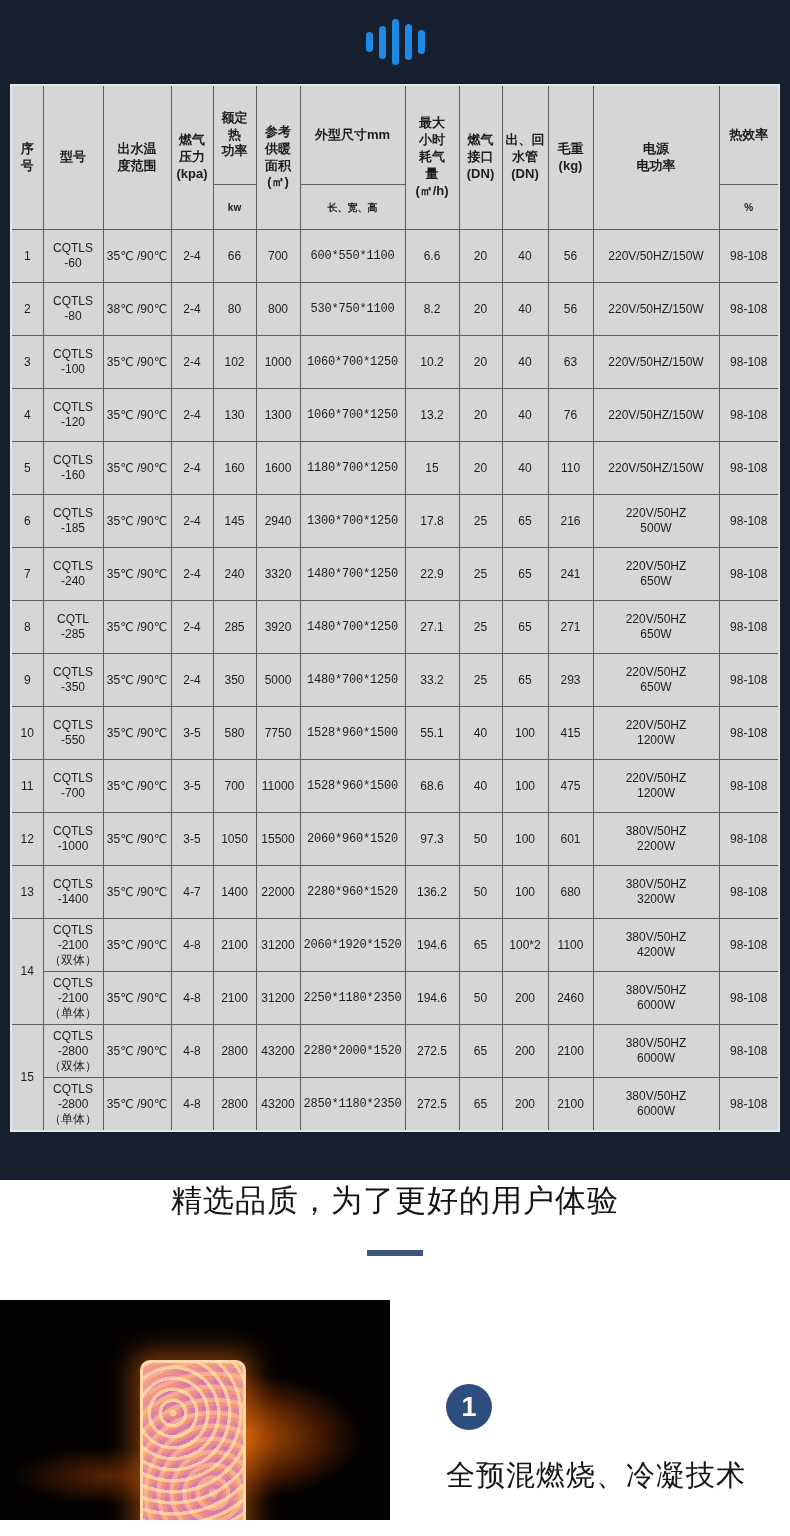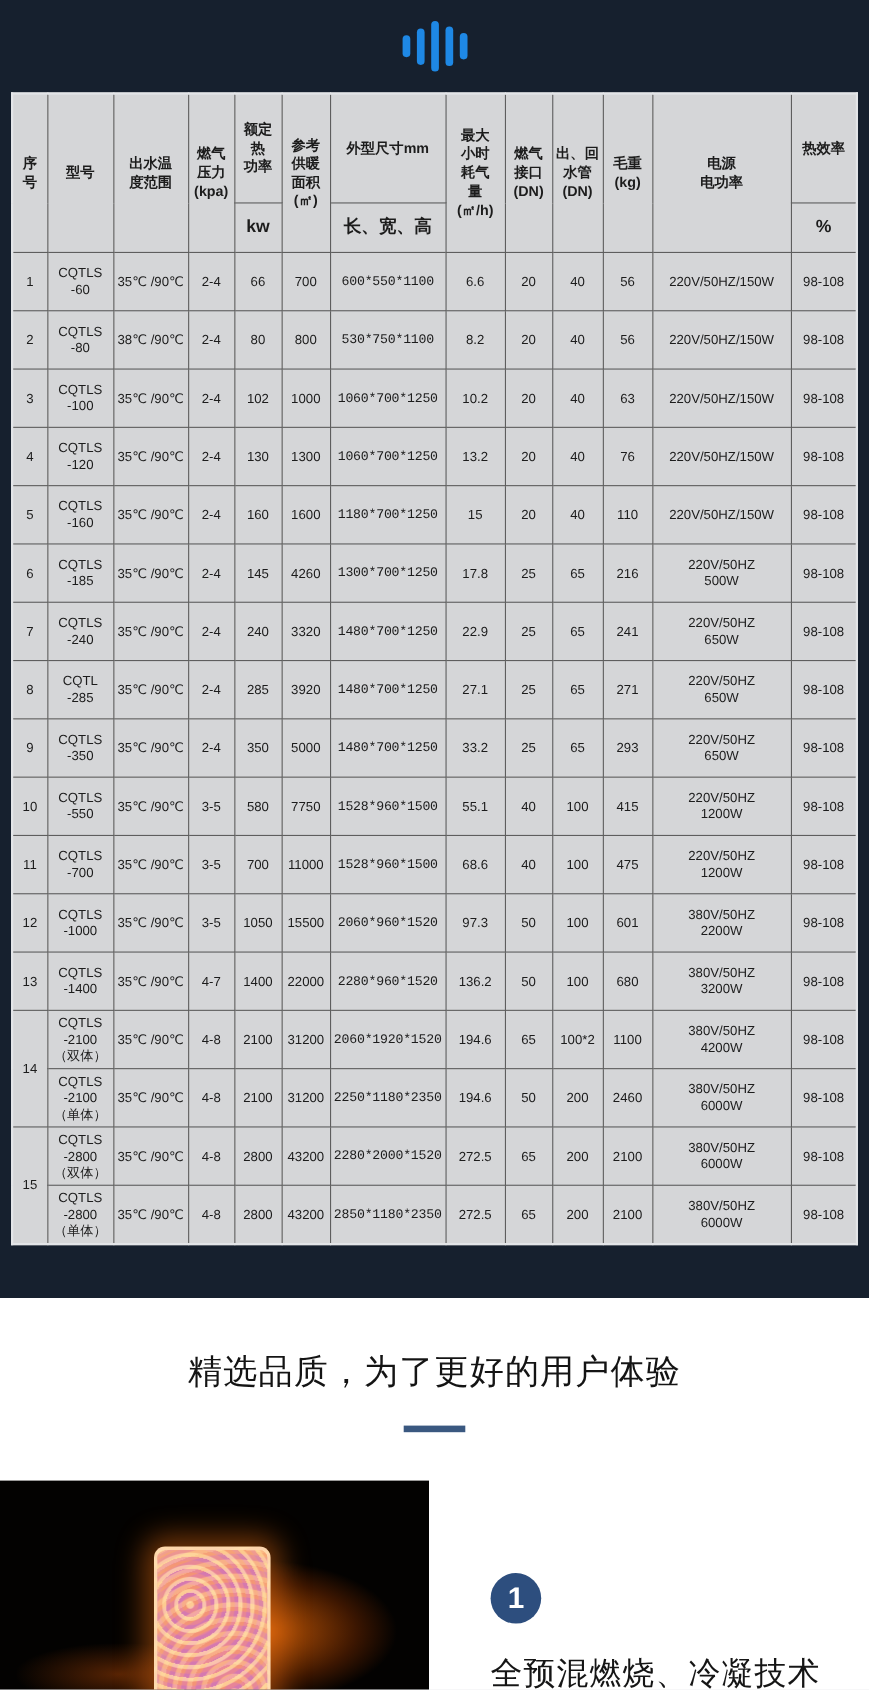--- a/index.html
+++ b/index.html
@@ -21,30 +21,30 @@
     width:764px;margin:0 auto;border-collapse:collapse;background:#d5d6d8;
     border:2px solid #e3e5e8;table-layout:fixed;
   }
   table.spec th,table.spec td{
     border:1px solid #5e5e5e;color:#1c1c1c;text-align:center;vertical-align:middle;
     padding:1px 2px;overflow:hidden;
   }
   table.spec th{font-weight:bold;font-size:13px;line-height:1.3;white-space:pre-line;}
   table.spec td{font-size:12px;line-height:1.25;}
   tr.hrow1 th{height:96px;}
-  tr.hrow2 th{height:42px;font-size:16px;}
+  tr.hrow2 th{height:42px;font-size:10px;}
   td.c-model,td.c-power{white-space:pre-line;}
   td.c-dims{font-size:11.5px;letter-spacing:-0.2px;font-family:Liberation Mono, monospace;}
   td.c-power{font-size:11.5px;}
   tbody td{height:50px;}
 
   
   .white-section{background:#ffffff;}
   .section-title{
-    text-align:center;font-size:31px;color:#141414;padding-top:46px;
+    text-align:center;font-size:31px;color:#141414;
     letter-spacing:1px;font-weight:500;
   }
   .title-underline{width:56px;height:6px;background:#3a5880;margin:28px auto 0;}
   .feature-row{display:flex;margin-top:44px;}
 
   
   .flame-img{width:390px;height:220px;background:#030201;position:relative;overflow:hidden;flex-shrink:0;}
   .burner{
     position:absolute;left:140px;top:60px;width:100px;height:200px;border-radius:10px;
     background-color:#8c3a34;
@@ -224,21 +224,21 @@
             <td class="c-power">220V/50HZ/150W</td>
             <td class="c-num">98-108</td>
           </tr>
           <tr>
             <td rowspan="1" class="c-no">6</td>
             <td class="c-model">CQTLS
 -185</td>
             <td class="c-temp">35℃ /90℃</td>
             <td class="c-num">2-4</td>
             <td class="c-num">145</td>
-            <td class="c-num">4260</td>
+            <td class="c-num">2940</td>
             <td class="c-dims">1300*700*1250</td>
             <td class="c-num">17.8</td>
             <td class="c-num">25</td>
             <td class="c-num">65</td>
             <td class="c-num">216</td>
             <td class="c-power">220V/50HZ
 500W</td>
             <td class="c-num">98-108</td>
           </tr>
           <tr>

